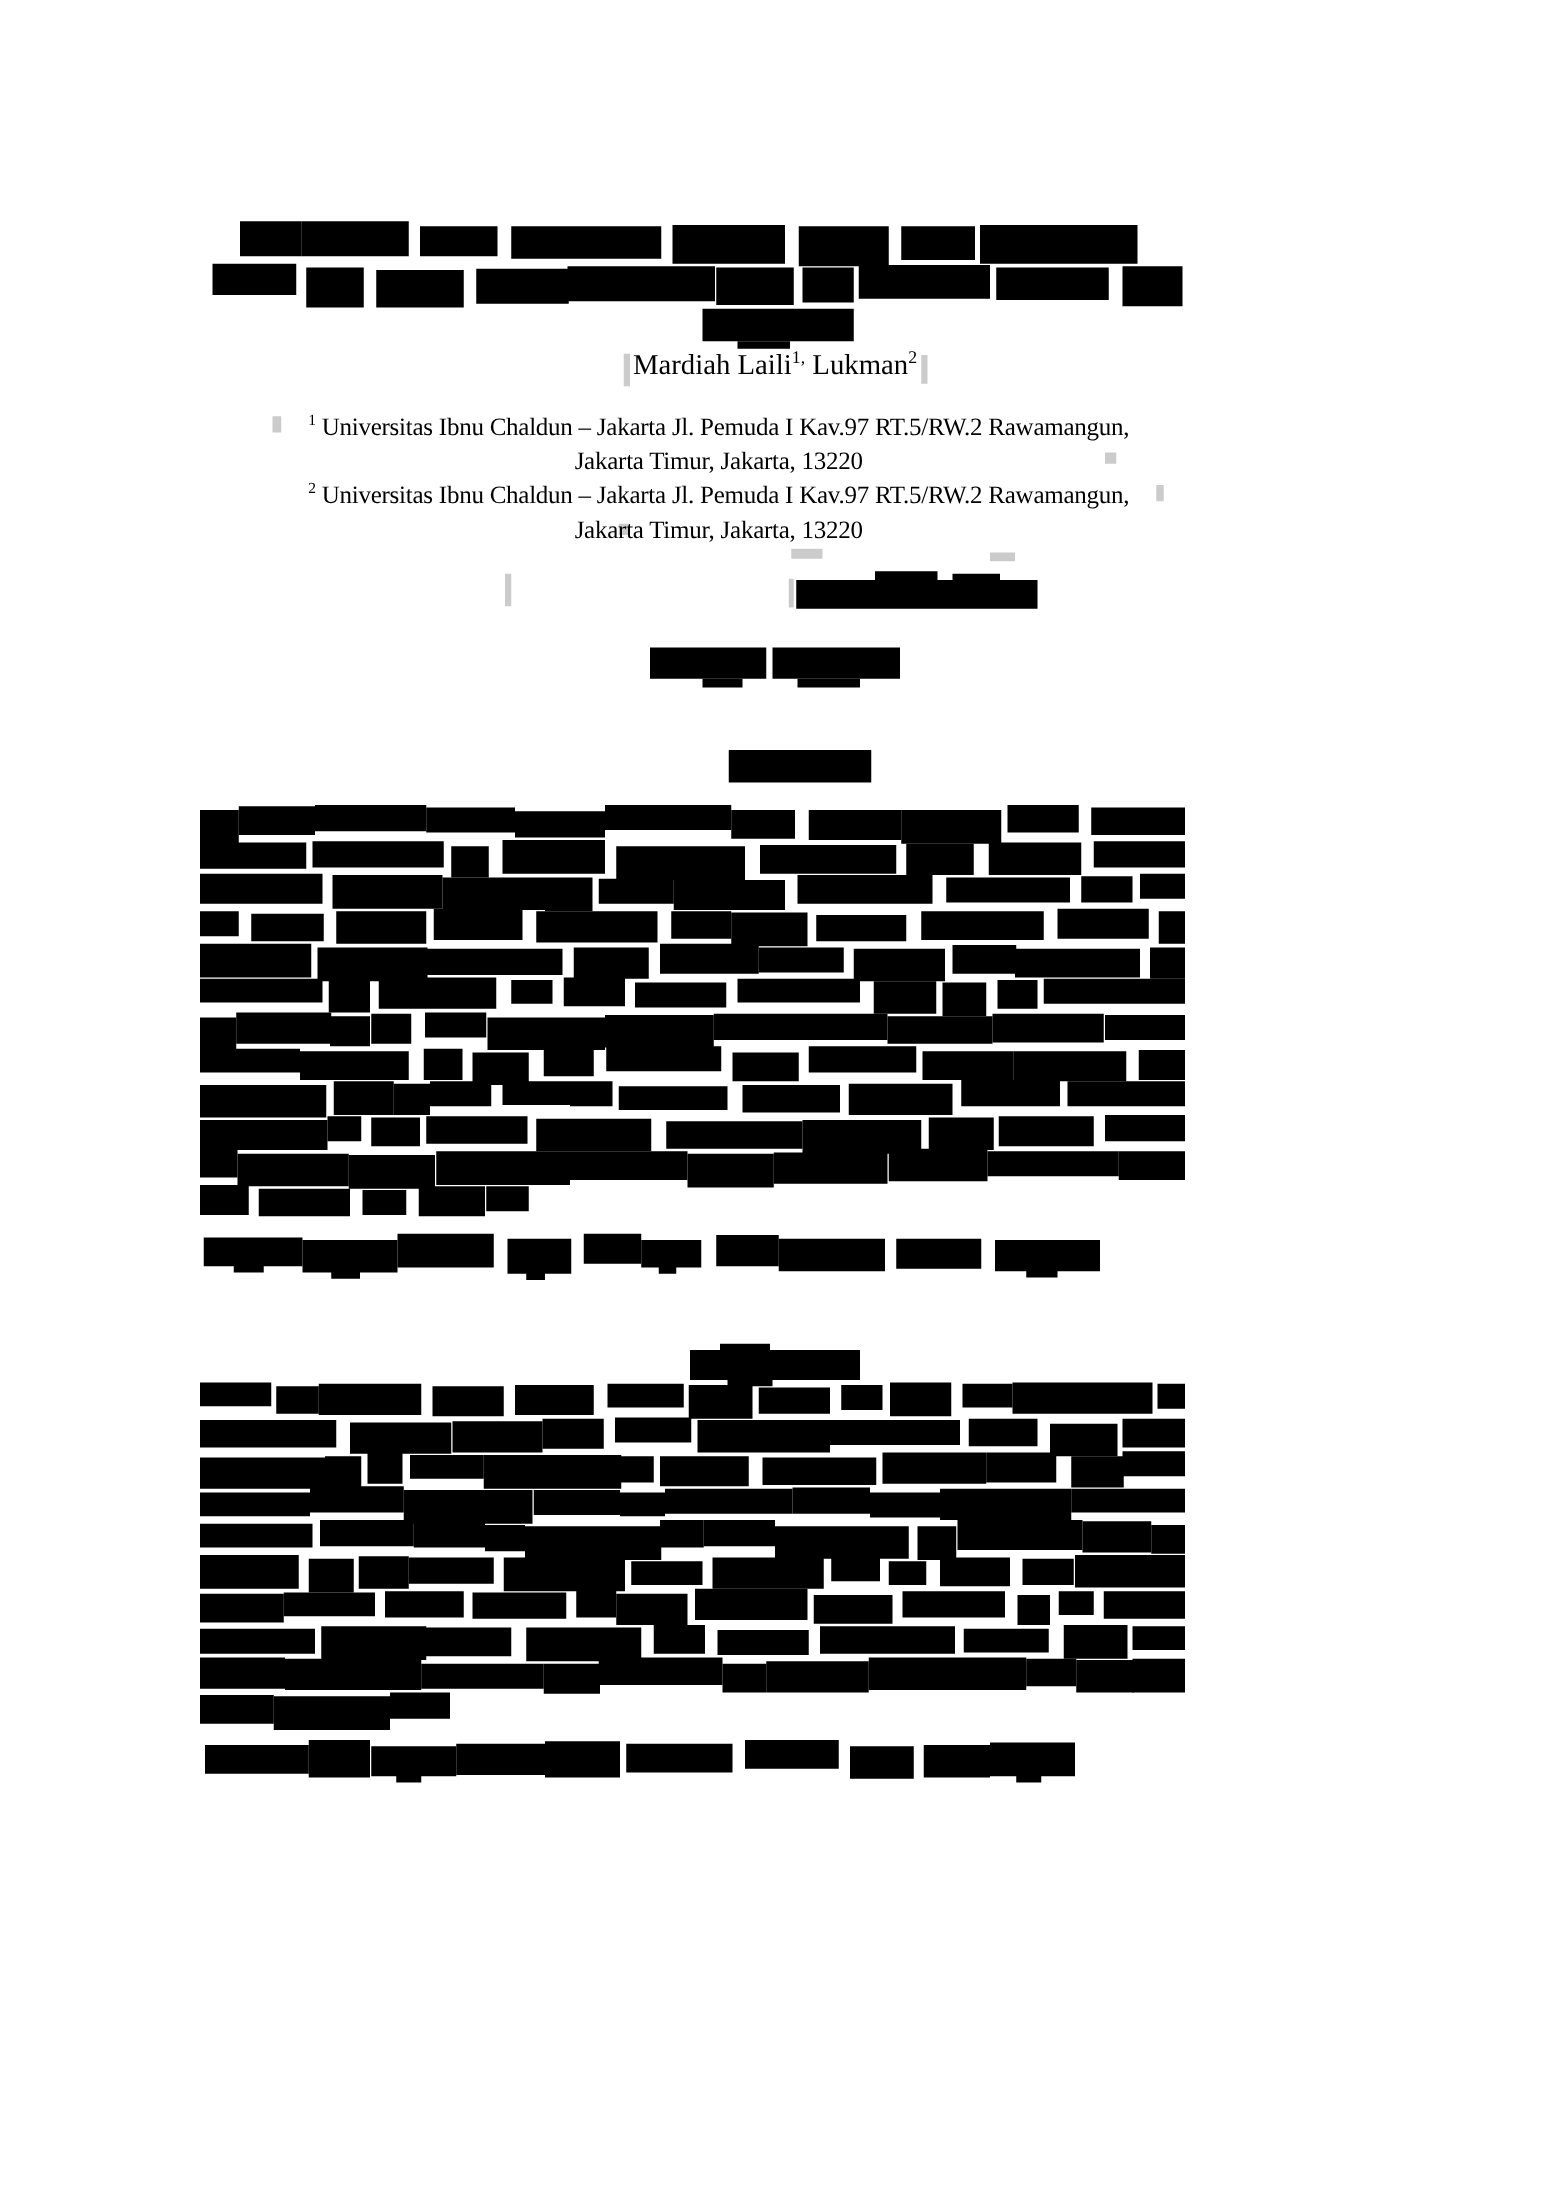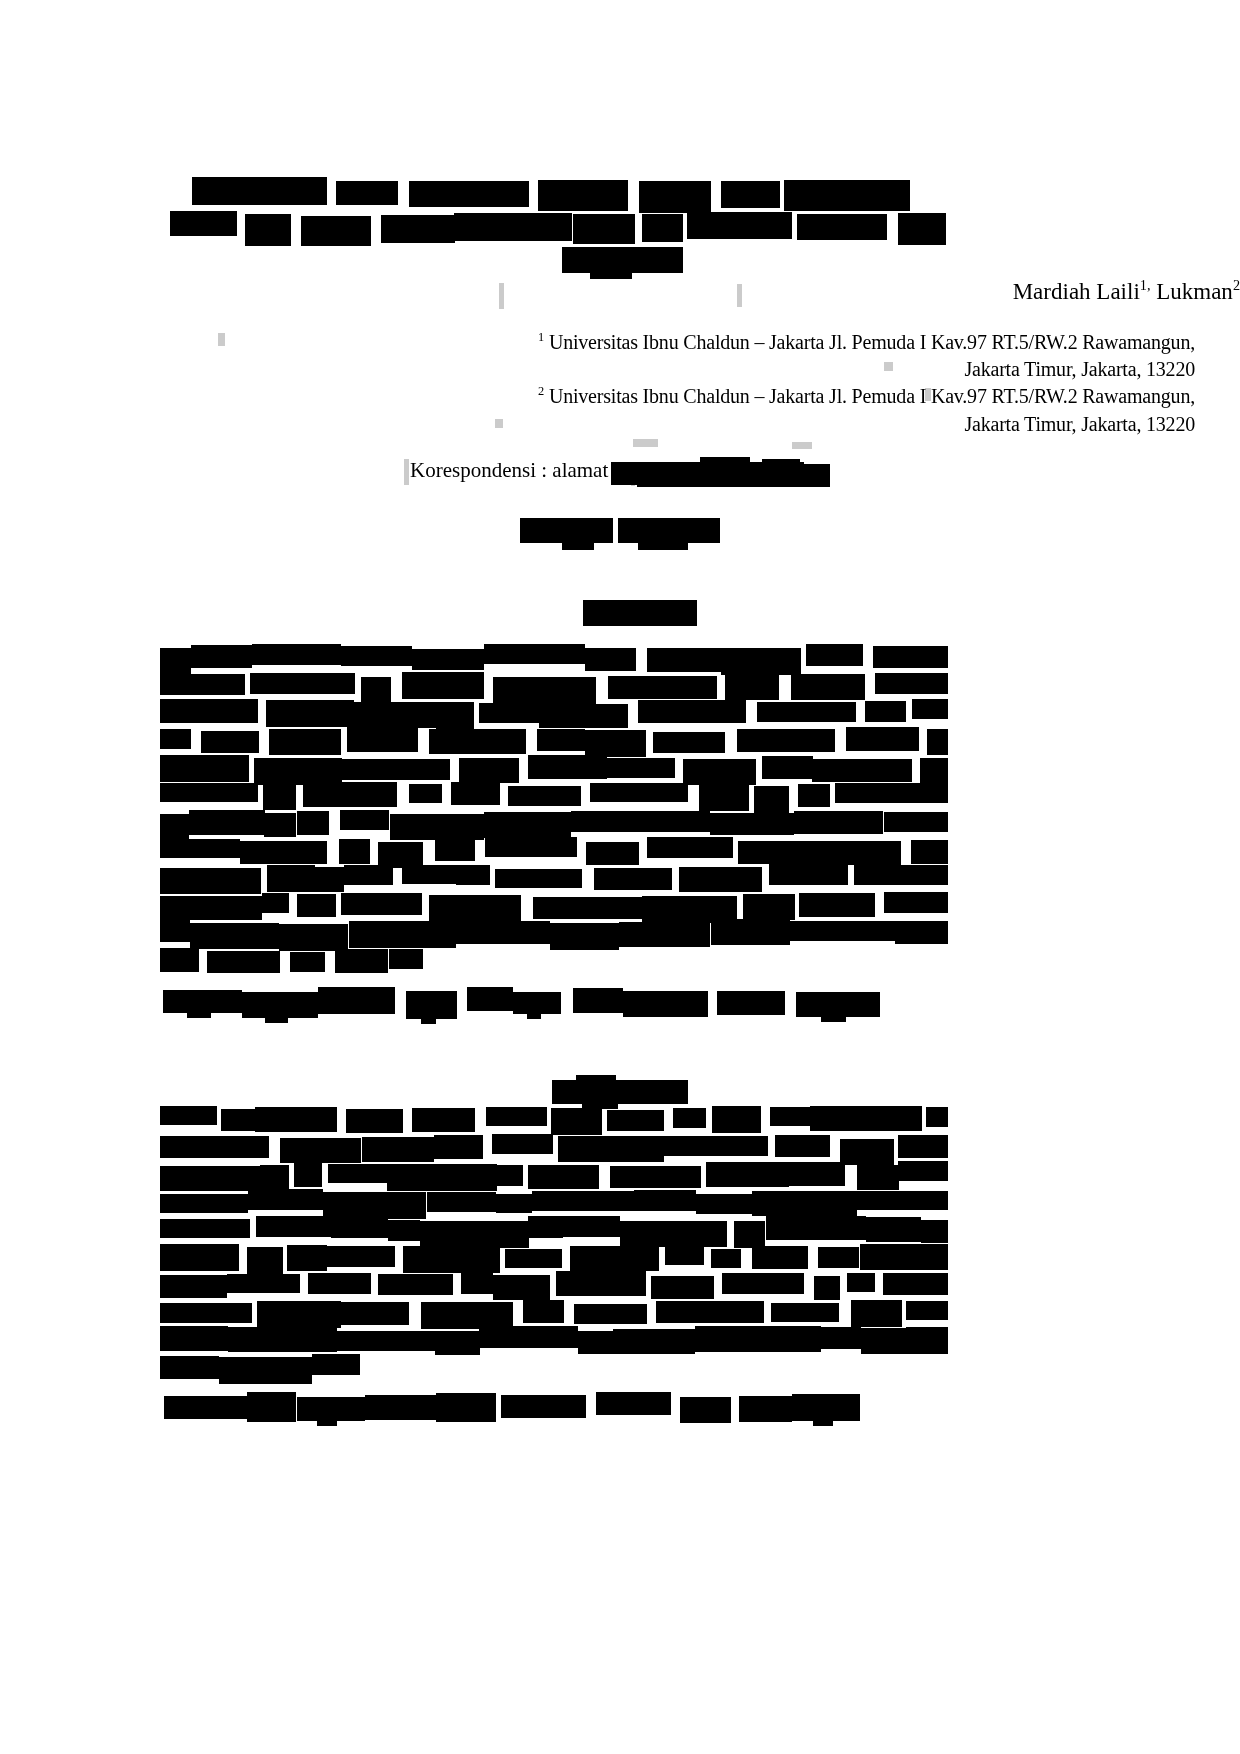--- a/index.html
+++ b/index.html
@@ -1,21 +1,21 @@
 <!DOCTYPE html>
 <html><head>
 <meta charset="utf-8">
 <style>
   html,body{margin:0;padding:0;background:#ffffff;}
   .page{position:relative;width:1240px;height:1754px;background:#ffffff;overflow:hidden;
         font-family:"Liberation Serif","DejaVu Serif",serif;color:#000;}
   .layer{position:absolute;inset:0;}
   .red{position:absolute;background:#000;}
   .mark{position:absolute;background:#cbcbcb;}
-  .textline{position:absolute;width:1240px;text-align:right;white-space:nowrap;font-family:Liberation Serif, serif;}
+  .textline{position:absolute;width:1240px;text-align:center;white-space:nowrap;font-family:Liberation Serif, serif;}
   .authors{top:279px;left:0;font-size:23px;}
   .aff{font-size:20px;letter-spacing:-0.2px;transform:translateX(-45px);}
   .aff sup, .authors sup{font-size:0.62em;vertical-align:super;line-height:0;}
   .corr-row{position:absolute;left:410px;top:458px;display:flex;align-items:flex-start;font-size:21px;white-space:nowrap;}
   .corr-bar{display:inline-block;width:193px;height:23px;background:#000;margin-left:3px;margin-top:4px;}
 </style>
 </head>
 <body>
 
 <div class="page">
@@ -319,18 +319,14 @@
     </div>
 
   <div class="textline authors"><span>Mardiah Laili</span><sup>1,</sup><span> Lukman</span><sup>2</sup></div>
 
   <div class="textline aff" style="top:331px"><sup>1</sup><span> Universitas Ibnu Chaldun – Jakarta Jl. Pemuda I Kav.97 RT.5/RW.2 Rawamangun,</span></div>
   <div class="textline aff" style="top:358px"><span>Jakarta Timur, Jakarta, 13220</span></div>
 
   <div class="textline aff" style="top:385px"><sup>2</sup><span> Universitas Ibnu Chaldun – Jakarta Jl. Pemuda I Kav.97 RT.5/RW.2 Rawamangun,</span></div>
   <div class="textline aff" style="top:413px"><span>Jakarta Timur, Jakarta, 13220</span></div>
 
-  <div class="corr-row">
-    <span>Korespondensi : alamat</span>
-    <span class="corr-bar"></span>
-  </div>
 
 </div>
 
 </body></html>

